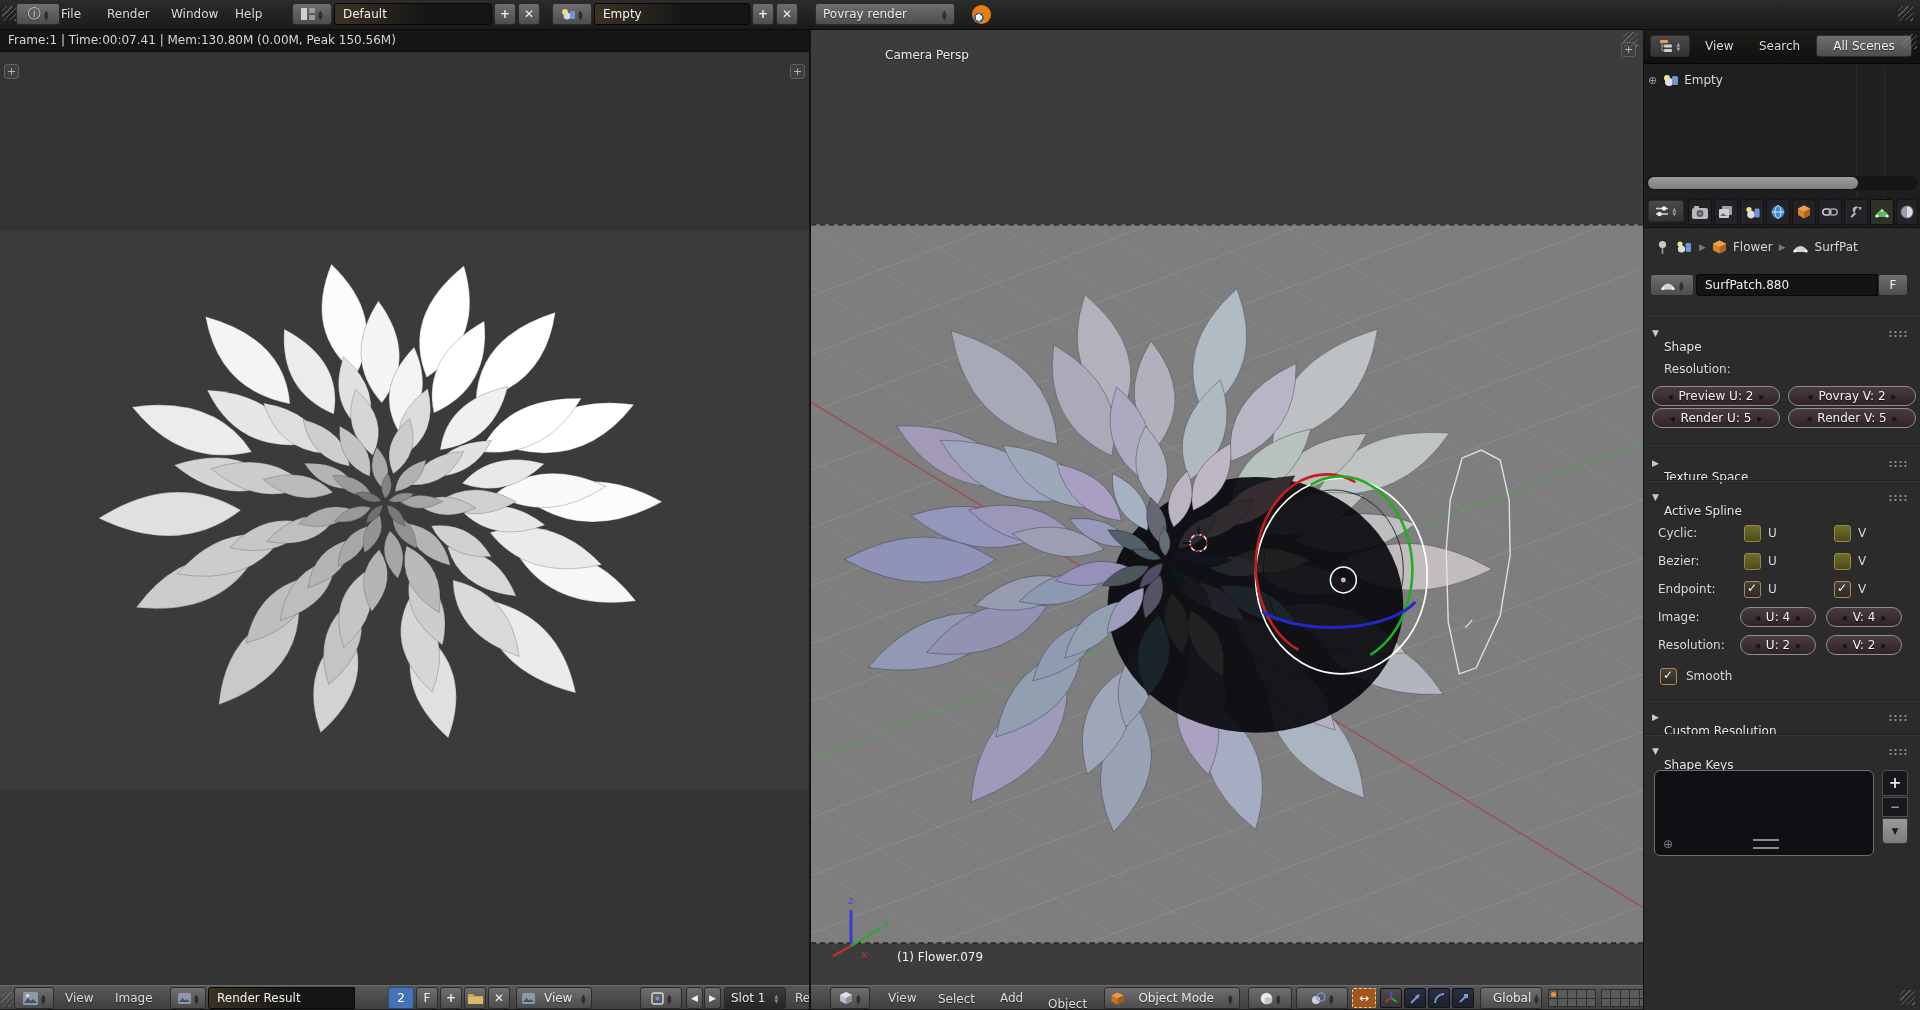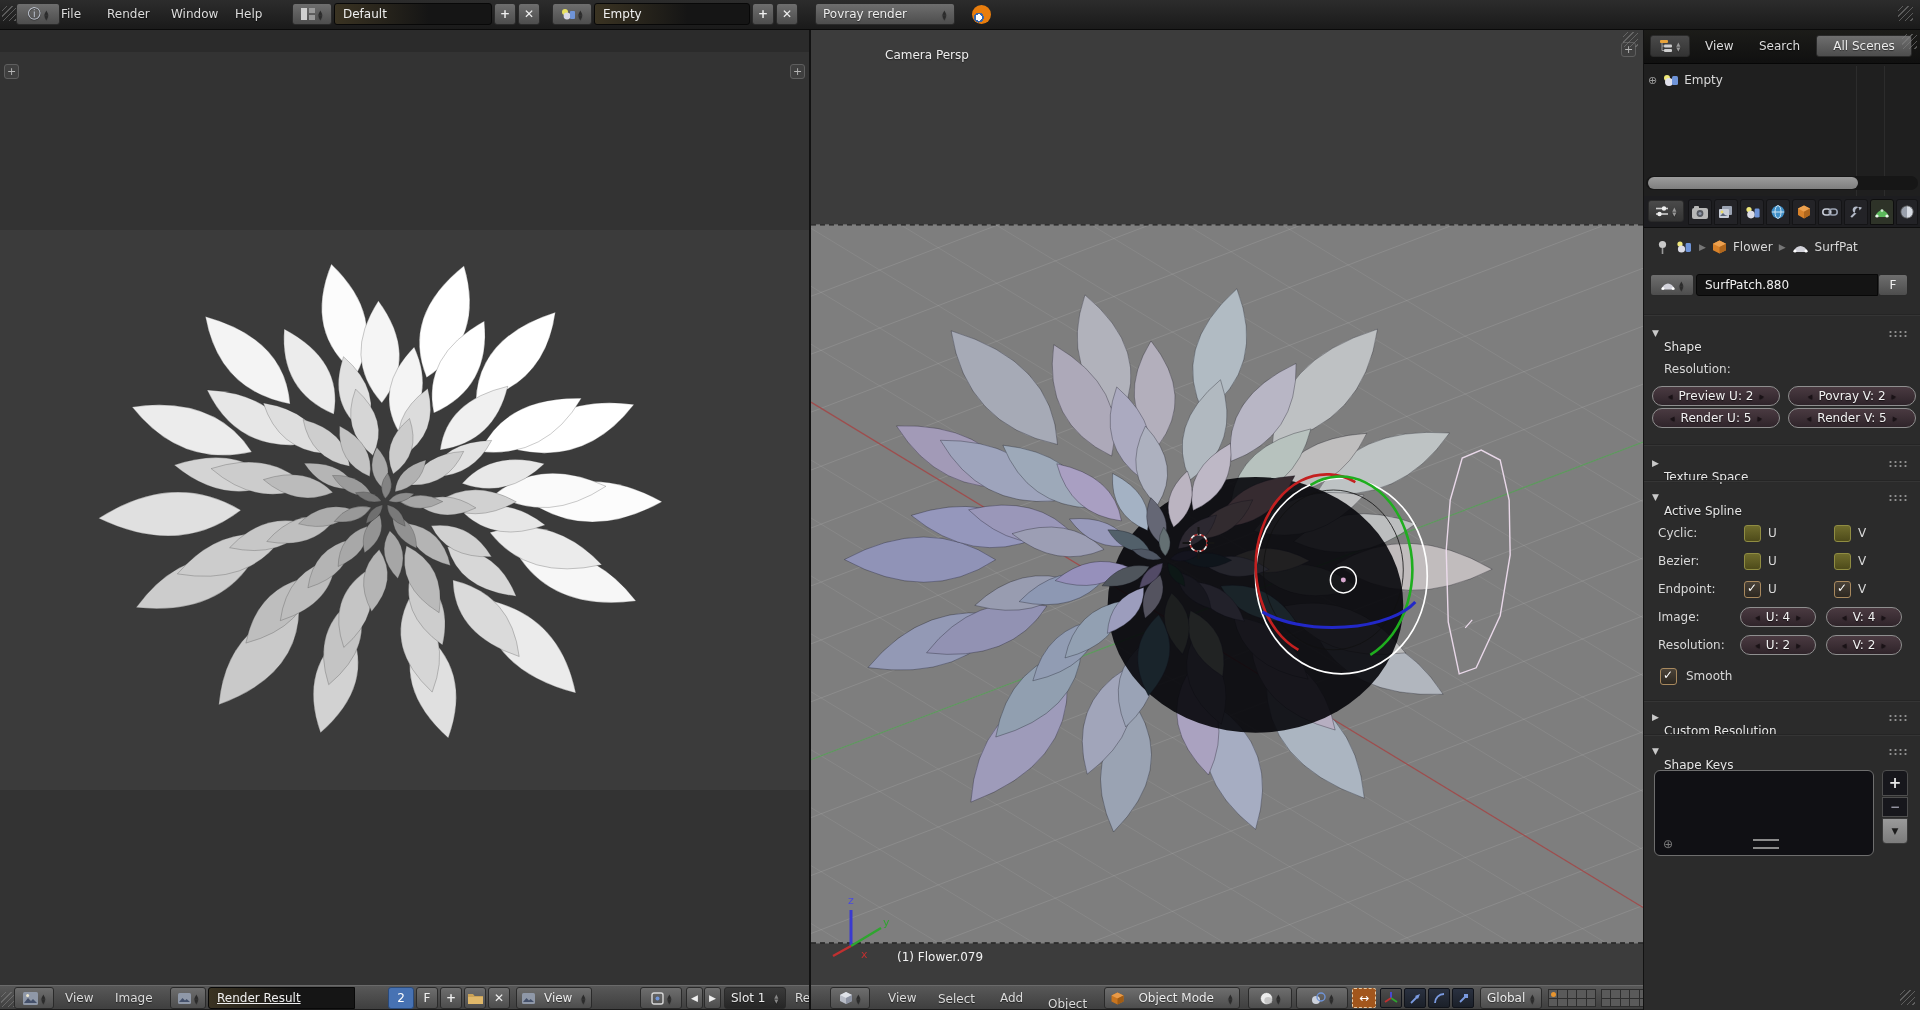--- a/index.html
+++ b/index.html
@@ -97,20 +97,23 @@
       <span class="updn">
           <span>▲</span>
           <span>▼</span>
         </span>
     </div>
     <div class="abs" style="left:972px;top:5px;width:19px;height:19px;border-radius:50%;
          background:radial-gradient(circle at 36% 66%, #ffffff 0 3.2px, #3a66a8 3.2px 5px, #e87d0d 5px 100%);"></div>
     <div class="abs grip" style="left:1898px;top:6px;"></div>
   </div>
 
+  <div class="abs" style="left:0;top:30px;width:810px;height:22px;background:#151515;border-bottom:1px solid #0c0c0c;">
+    <div class="abs" style="left:8px;top:3px;color:#d6d6d6;">Frame:1 | Time:00:07.41 | Mem:130.80M (0.00M, Peak 150.56M)</div>
+  </div>
 
   <div class="abs" style="left:0;top:52px;width:810px;height:933px;background:#333333;overflow:hidden;">
     <div class="abs plusbox" style="left:4px;top:12px;">+</div>
     <div class="abs plusbox" style="left:790px;top:12px;">+</div>
     <div class="abs" style="left:0;top:178px;width:810px;height:560px;background:#3b3b3b;">
       <svg id="svgL" width="810" height="560" viewBox="0 0 810 560">
           <g id="flowerL">
             <path d="M529.4 271.8 Q589.2 312.4 662.1 271.7 Q589.1 231.1 529.4 271.8 Z" fill="rgb(252,252,252)" stroke="rgba(40,40,40,0.35)" stroke-width="0.7"></path>
             <path d="M517.3 324.2 Q553.0 381.5 636.0 371.0 Q588.4 308.9 517.3 324.2 Z" fill="rgb(247,247,247)" stroke="rgba(40,40,40,0.35)" stroke-width="0.7"></path>
             <path d="M481.5 368.7 Q488.3 440.0 575.8 463.1 Q559.6 382.3 481.5 368.7 Z" fill="rgb(235,235,235)" stroke="rgba(40,40,40,0.35)" stroke-width="0.7"></path>
@@ -205,21 +208,21 @@
     <div class="abs pill" style="left:170px;top:1px;width:36px;">
       <svg width="13" height="11">
           <rect x="0" y="0" width="13" height="11" rx="1.5" fill="#8f98a8"></rect>
           <path d="M1 9 L4.5 5 L7 7.5 L8.6 6 L12 9 Z" fill="#44506a"></path>
         </svg>
       <span class="updn">
           <span>▲</span>
           <span>▼</span>
         </span>
     </div>
-    <div class="abs darkfield" style="left:208px;top:1px;width:147px;border-radius:3px 0 0 3px;text-decoration:underline;">Render Result</div>
+    <div class="abs darkfield" style="left:208px;top:1px;width:147px;border-radius:3px 0 0 3px;">Render Result</div>
     <div class="abs badge" style="left:388px;top:1px;width:26px;">2</div>
     <div class="abs sqbtn" style="left:416px;top:1px;font-weight:normal;">F</div>
     <div class="abs sqbtn" style="left:440px;top:1px;">+</div>
     <div class="abs sqbtn" style="left:464px;top:1px;">
       <svg width="15" height="12">
           <path d="M0 2 h5 l1.6 2 H15 v8 H0 Z" fill="#caa257"></path>
           <rect x="0" y="5" width="15" height="7" fill="#e0b86a"></rect>
         </svg>
     </div>
     <div class="abs sqbtn" style="left:488px;top:1px;">✕</div>
@@ -483,21 +486,21 @@
       <svg width="13" height="13">
           <path d="M2 11 A 9 9 0 0 1 11 2" fill="none" stroke="#7a9ae0" stroke-width="1.8"></path>
         </svg>
     </div>
     <div class="abs manipbtn" style="left:641px;top:2px;">
       <svg width="13" height="13">
           <line x1="3" y1="10" x2="8" y2="5" stroke="#7a9ae0" stroke-width="1.8"></line>
           <rect x="7" y="2" width="4" height="4" fill="#7a9ae0"></rect>
         </svg>
     </div>
-    <div class="abs pill" style="left:669px;top:1px;width:62px;justify-content:space-between;padding:0 6px;">
+    <div class="abs pill" style="left:669px;top:1px;width:62px;justify-content:space-between;padding:0 12px;">
       <span>Global</span>
       <span class="updn">
           <span>▲</span>
           <span>▼</span>
         </span>
     </div>
     <div class="abs laygrid" style="left:737px;top:3px;">
       <i class="dot"></i>
         <i></i>
         <i></i>

